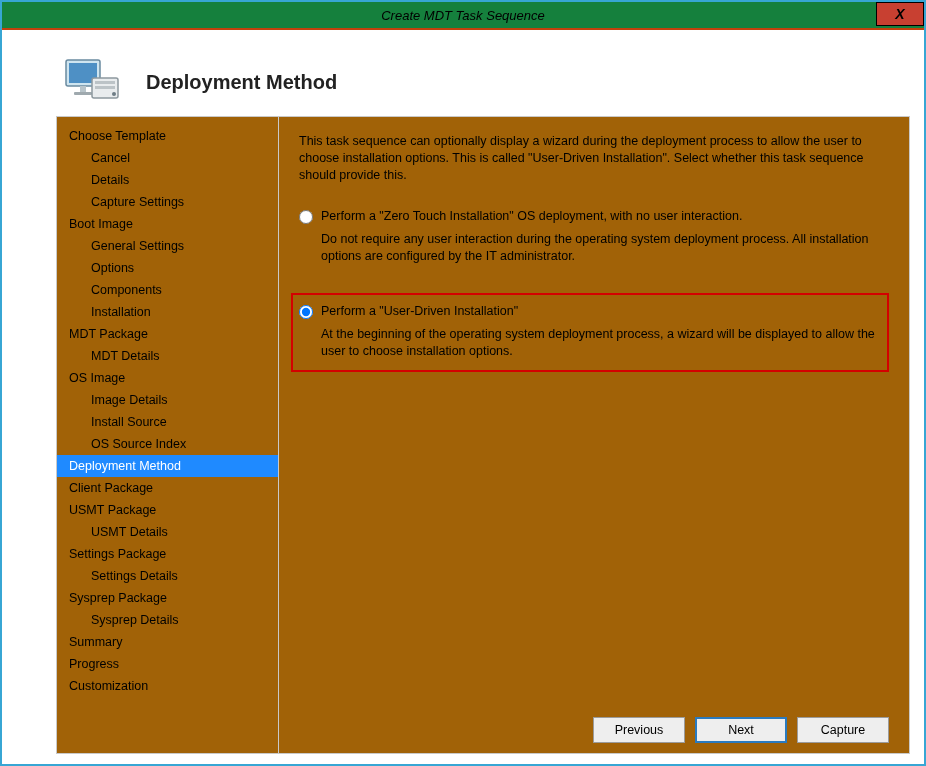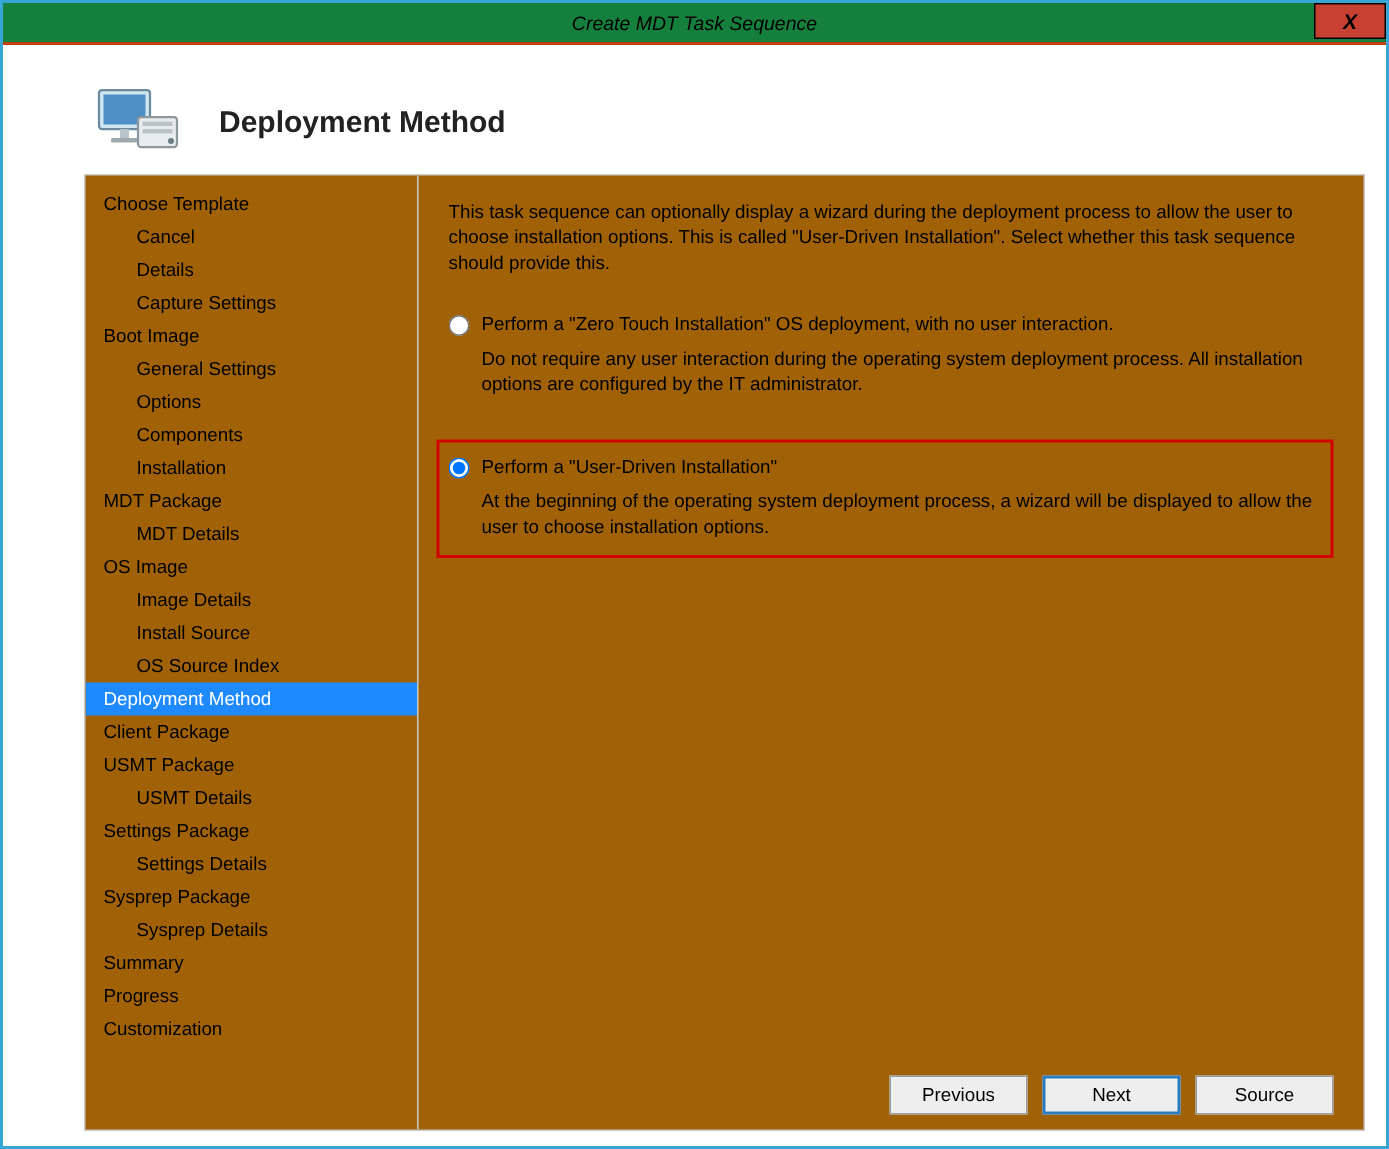--- a/index.html
+++ b/index.html
@@ -224,20 +224,20 @@
               <input type="radio" name="deploy" id="radio-udi" checked="" style="">
               <span class="option-label">Perform a "User-Driven Installation"</span>
             </label>
             <div class="option-desc">At the beginning of the operating system deployment process, a wizard will be displayed to allow the user to choose installation options.</div>
           </div>
         </div>
 
         <div class="button-row">
           <button class="btn">Previous</button>
           <button class="btn primary">Next</button>
-          <button class="btn">Source</button>
+          <button class="btn">Capture</button>
         </div>
 
       </div>
     </div>
 
   </div>
 </div>
 
 </body></html>

